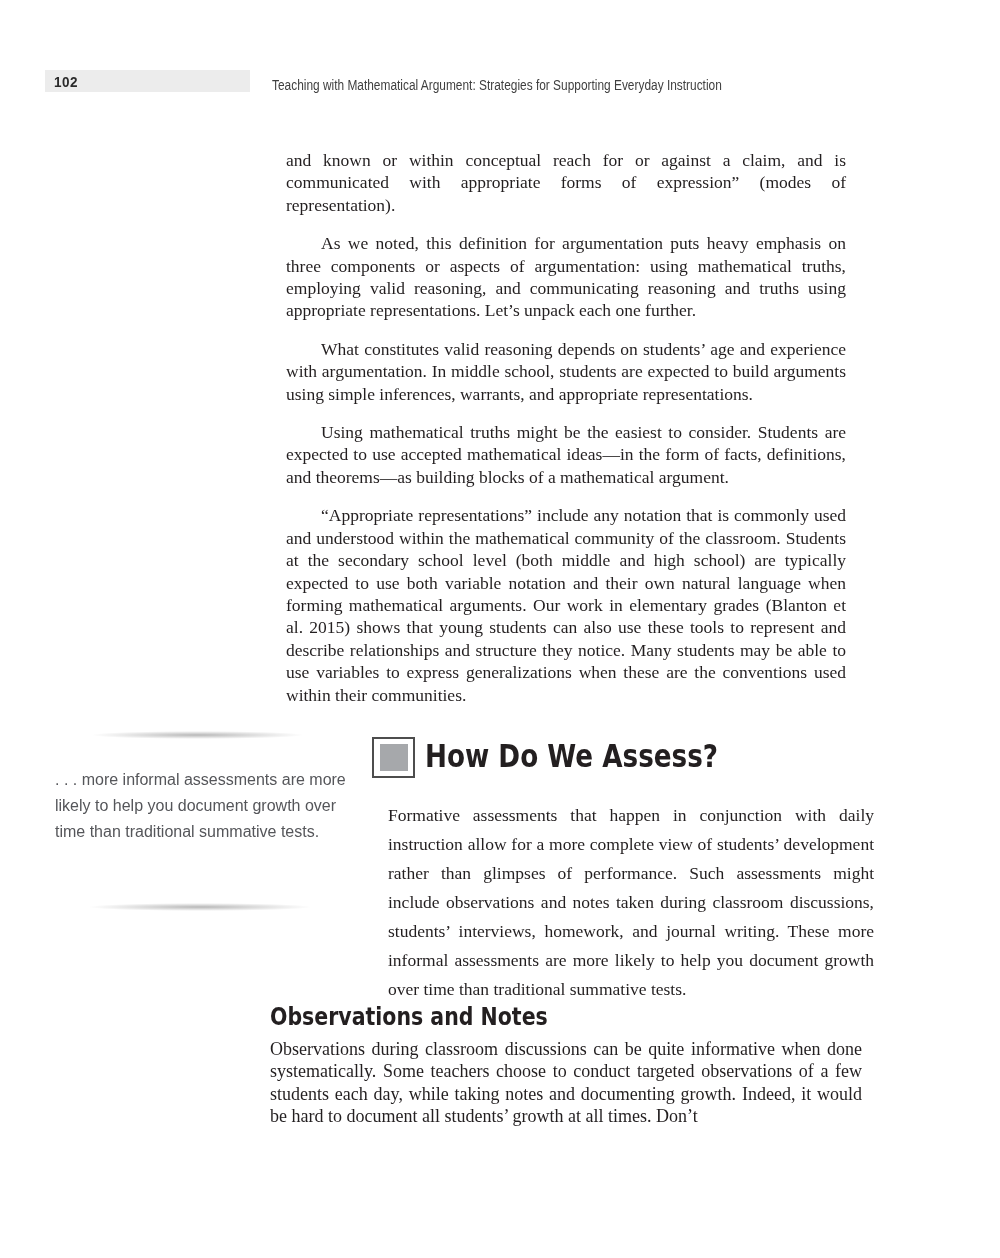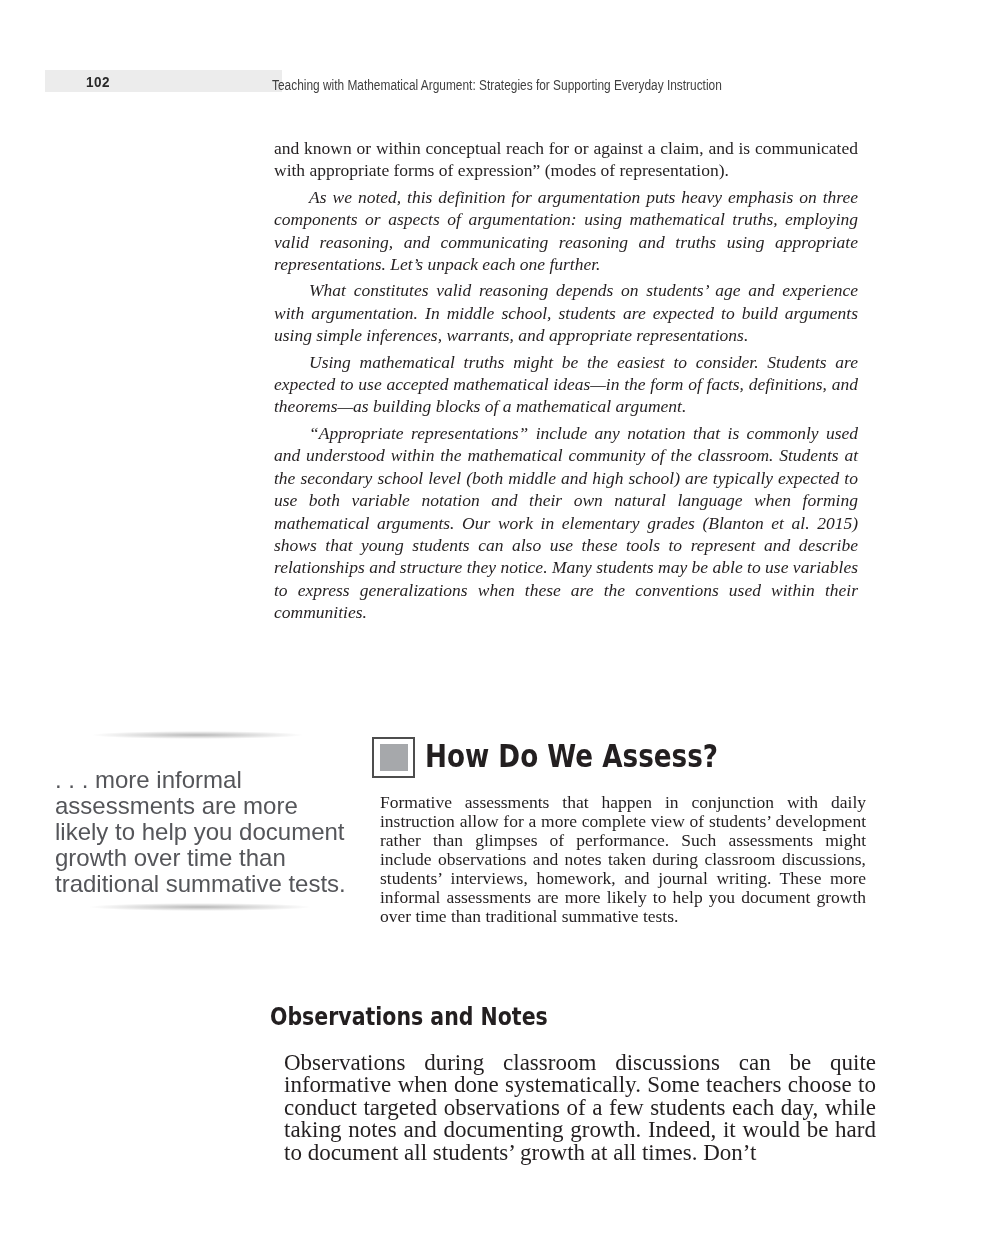--- a/index.html
+++ b/index.html
@@ -12,21 +12,20 @@
     color: #231f20;
     overflow: hidden;
   }
 
   
   .pagenum-box {
     position: absolute;
     left: 45px; top: 70px;
     width: 205px; height: 22px;
     background: #ececec;
-    padding-left: 32px;
   }
   .pagenum {
     display: inline-block;
     font-family: "Liberation Sans", sans-serif;
     font-weight: bold;
     font-size: 15px;
     color: #2a2a2a;
     padding: 3px 0 0 10px;
     letter-spacing: 0.5px;
     transform: scaleX(0.9);
@@ -45,37 +44,37 @@
 
   
   .body-block {
     position: absolute;
     left: 270px; top: 133px;
     width: 592px;
     font-size: 17.5px;
     line-height: 22.4px;
     text-align: justify;
   }
-  .body-block p { margin: 4px; }
-  .body-block p.indent { text-indent: 35px; font-style: italic; }
+  .body-block p { margin: 16px; }
+  .body-block p.indent { text-indent: 35px; }
 
   
   .shadow {
     position: absolute;
     height: 10px;
     background: radial-gradient(ellipse 50% 55% at 50% 50%, rgba(0,0,0,0.28), rgba(0,0,0,0.0) 72%);
   }
   .shadow-top  { left: 50px; top: 730px; width: 295px; }
   .shadow-bottom { left: 45px; top: 902px; width: 310px; }
   .pullquote {
     position: absolute;
     left: 55px; top: 767px;
     width: 292px;
     font-family: "Liberation Sans", sans-serif;
-    font-size: 24px;
+    font-size: 16px;
     line-height: 26px;
     color: #55565a;
   }
 
   
   .assess-icon {
     position: absolute;
     left: 372px; top: 737px;
     width: 43px; height: 41px;
     box-sizing: border-box;
@@ -99,23 +98,23 @@
     line-height: 1;
     color: #231f20;
     white-space: nowrap;
     transform: scaleX(0.82);
     transform-origin: left top;
   }
   .assess-paragraph {
     position: absolute;
     left: 372px; top: 785px;
     width: 486px;
-    margin: 8px;
+    margin: 16px;
     font-size: 17.5px;
-    line-height: 19px;
+    line-height: 29px;
     text-align: justify;
   }
 
   
   .obs-title {
     position: absolute;
     left: 270px; top: 1004px;
     margin: 0;
     font-family: "DejaVu Sans", sans-serif;
     font-weight: bold;
@@ -123,22 +122,22 @@
     line-height: 1;
     color: #231f20;
     white-space: nowrap;
     transform: scaleX(0.82);
     transform-origin: left top;
   }
   .obs-paragraph {
     position: absolute;
     left: 270px; top: 1038px;
     width: 592px;
-    margin: 14px;
-    font-size: 23px;
+    margin: 0;
+    font-size: 18px;
     line-height: 22.4px;
     text-align: justify;
   }
 </style>
 </head>
 <body>
 
 <div class="page">
 
   <div class="pagenum-box">

